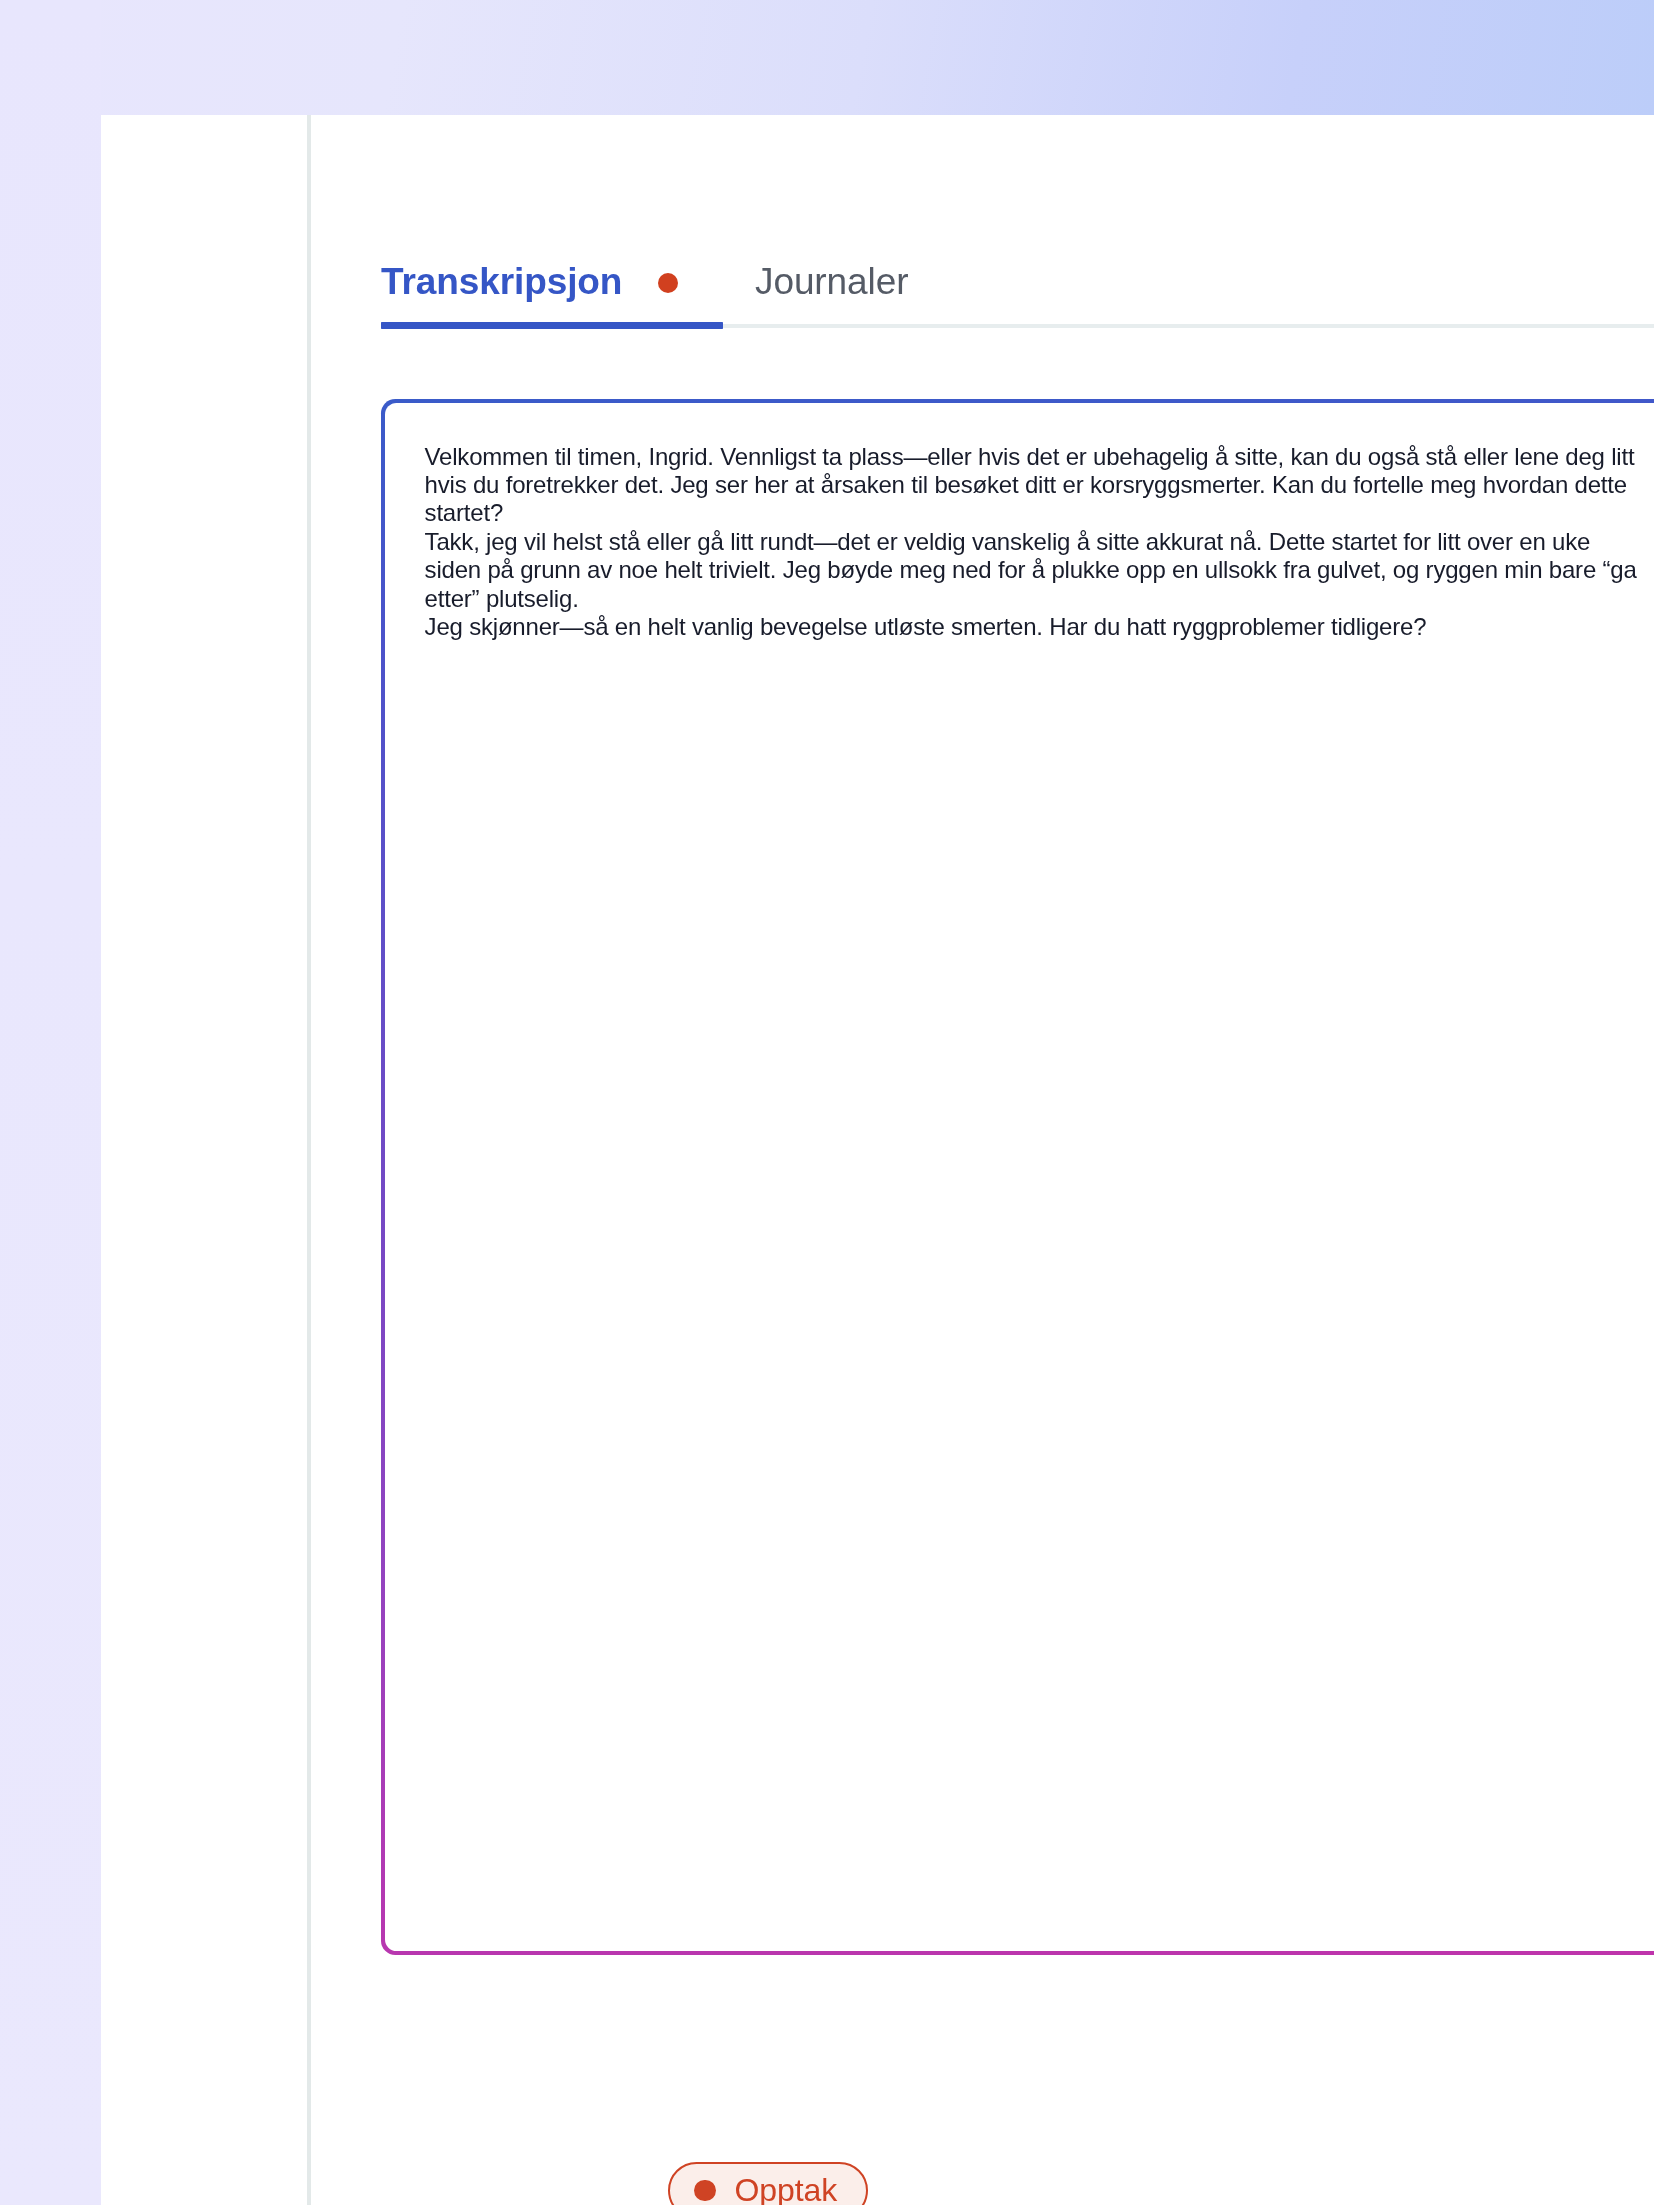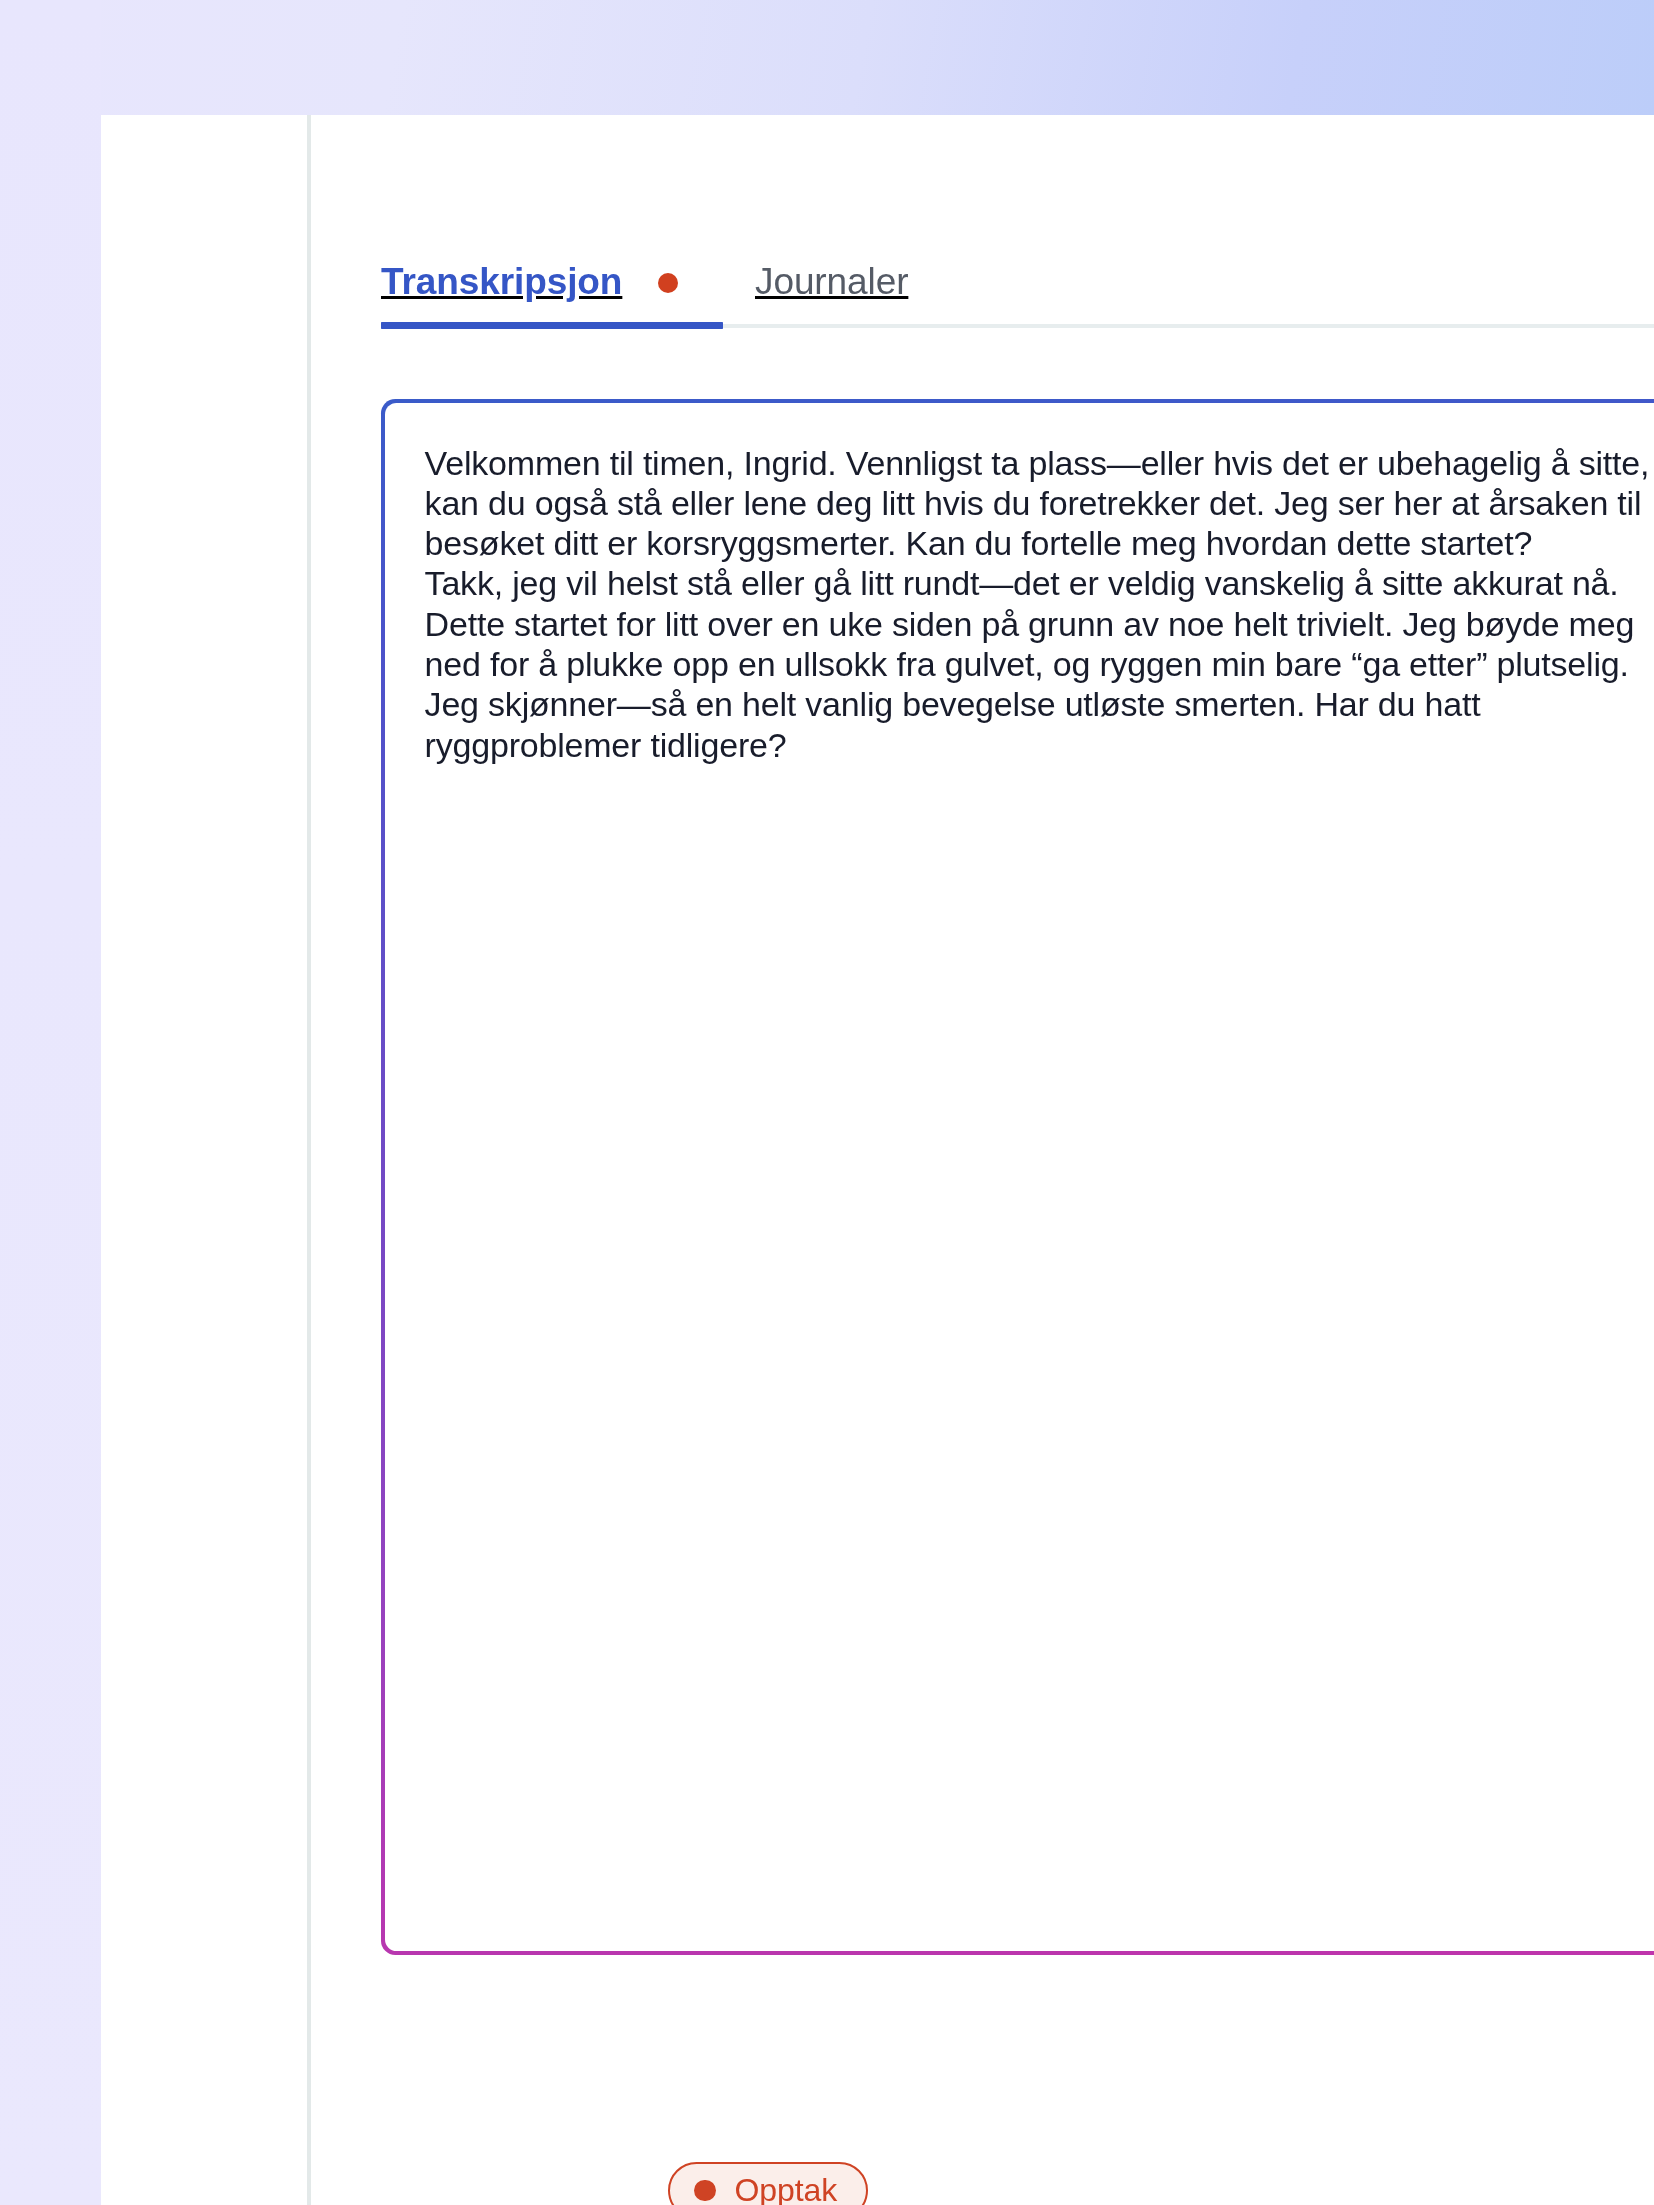--- a/index.html
+++ b/index.html
@@ -90,21 +90,20 @@
   }
   .tab {
     position: absolute;
     top: 0;
     height: 84px;
     display: flex;
     align-items: center;
     gap: 36px;
     white-space: nowrap;
     cursor: pointer;
-    text-decoration: underline;
   }
   .tab-transkripsjon {
     left: 0;
   }
   .tab-journaler {
     left: 374px;
   }
   .tab-label {
     font-size: 37px;
     letter-spacing: -0.1px;
@@ -157,21 +156,21 @@
   .transcript-box {
     width: 100%;
     height: 100%;
     box-sizing: border-box;
     background: #ffffff;
     border-radius: 11.5px;
     padding: 40px 40px 40px 40px;
     overflow: hidden;
   }
   .transcript-text {
-    font-size: 34px;
+    font-size: 24px;
     line-height: 1.185;
     color: #181c2b;
     letter-spacing: -0.2px;
     white-space: pre-wrap;
     word-wrap: break-word;
   }
 
   
   .opptak {
     position: absolute;

